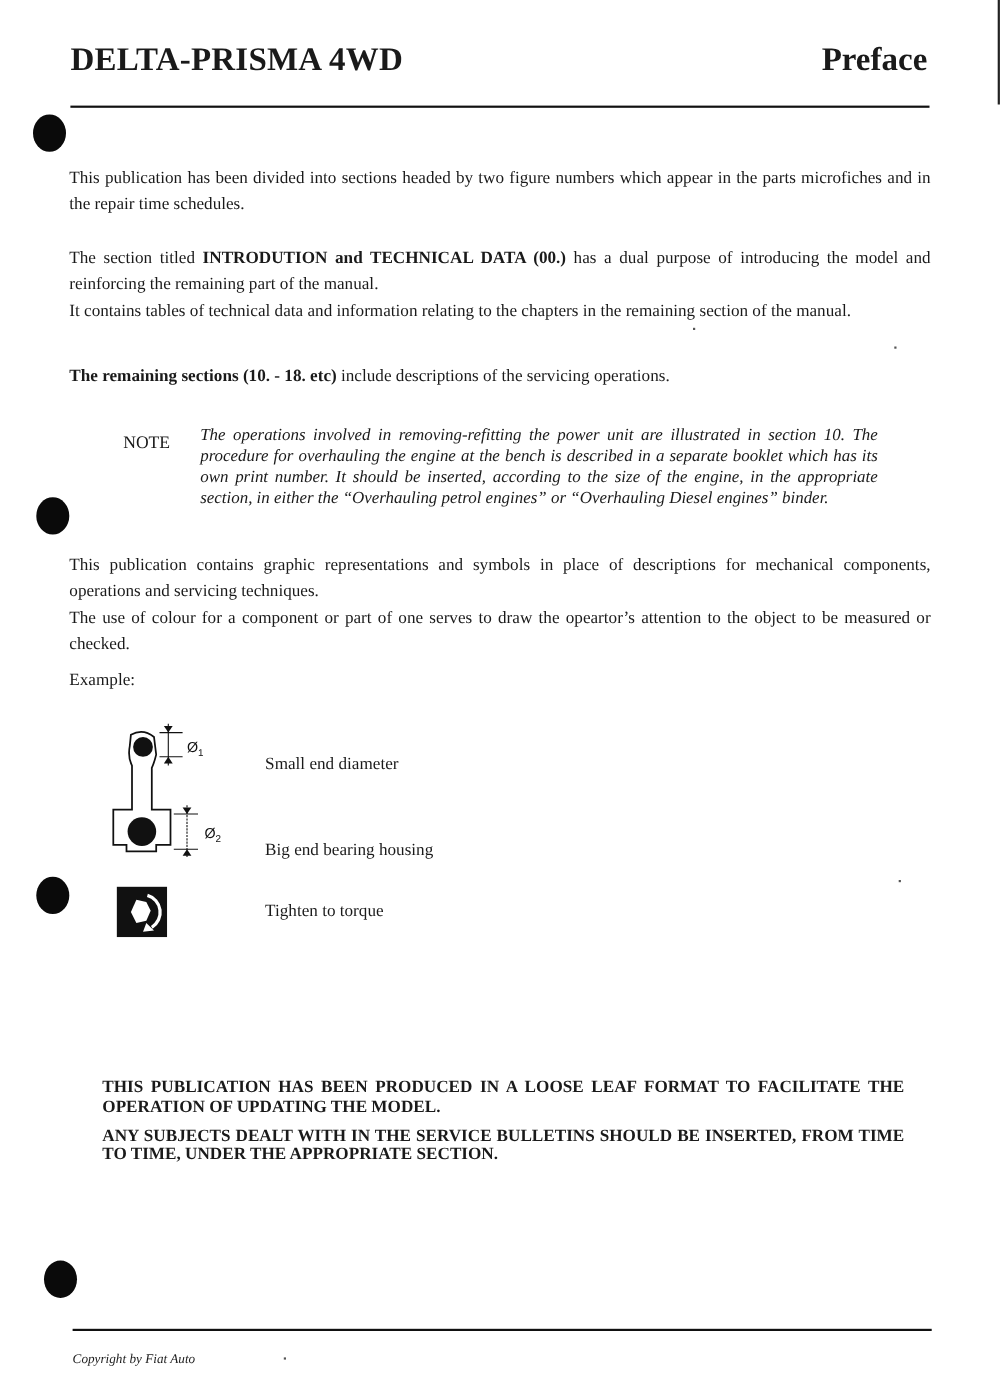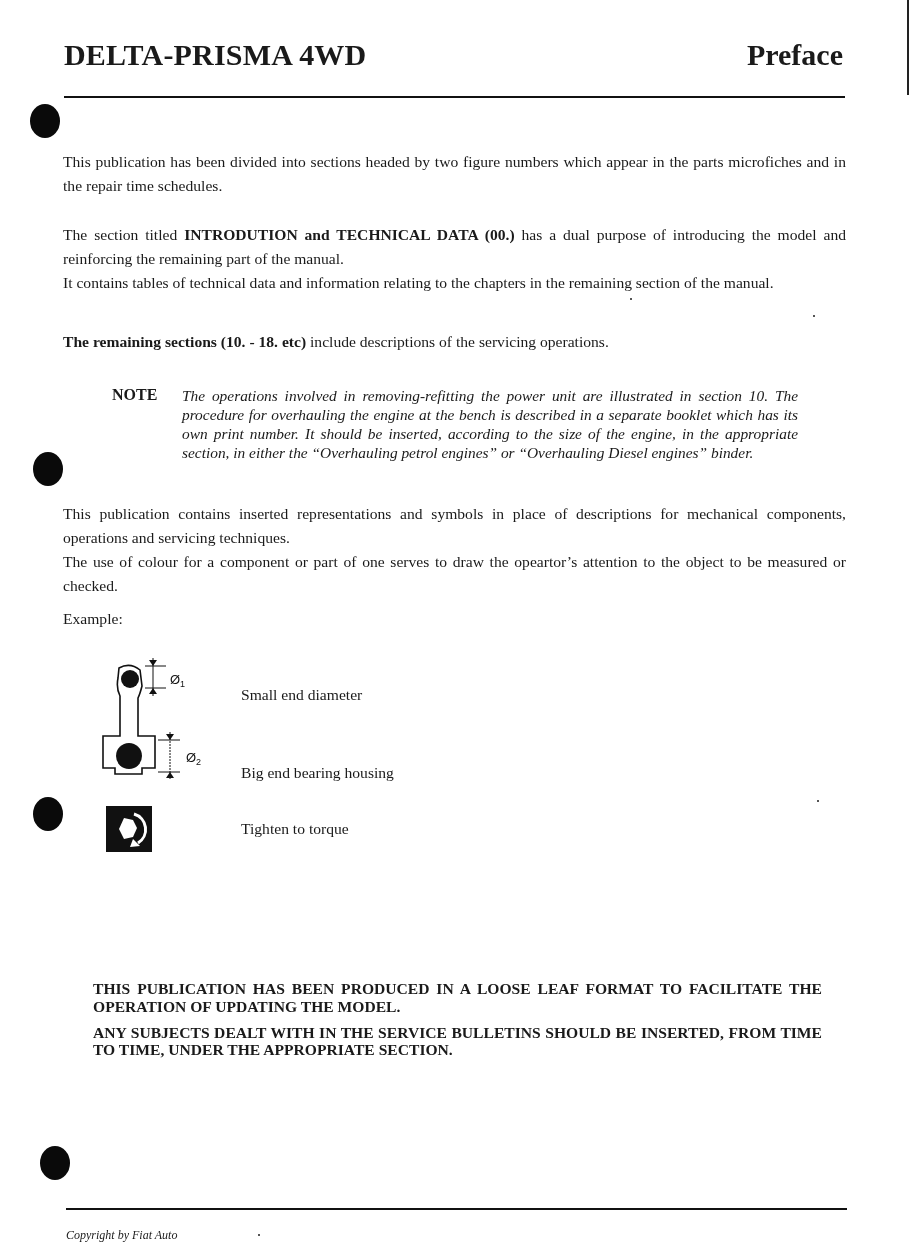--- a/index.html
+++ b/index.html
@@ -14,21 +14,21 @@
   .header-section {
     right: 66px; top: 38px; font-size: 30px; font-weight: bold;
   }
   .rule { height: 2px; background: #111; }
   .right-edge { right: 0px; top: 0px; width: 2px; height: 95px; background: #222; }
   .punch { width: 30px; height: 34px; border-radius: 50%; background: #0a0a0a; }
   .para {
     left: 63px; width: 783px; font-size: 15.6px; line-height: 24px; text-align: justify;
   }
   .para p { margin: 0; }
-  .note-label { left: 112px; top: 386px; font-size: 16px; font-weight: bold; }
+  .note-label { left: 112px; top: 394px; font-size: 16px; font-weight: normal; }
   .note-body {
     left: 182px; top: 386px; width: 616px; font-size: 15.4px; line-height: 19px;
     font-style: italic; text-align: justify;
   }
   .example-label { left: 63px; top: 610px; font-size: 15.6px; }
   .legend-text { left: 241px; font-size: 15.6px; }
   .caps-block {
     left: 85px; top: 972px; width: 745px; font-size: 15.6px; line-height: 17.8px;
     font-weight: bold; text-align: justify;
   }
@@ -59,21 +59,21 @@
 </div>
 
 <div class="abs para" style="top:330px;">
   <p><b>The remaining sections (10. - 18. etc)</b><span> include descriptions of the servicing operations.</span></p>
 </div>
 
 <div class="abs note-label">NOTE</div>
 <div class="abs note-body">The operations involved in removing-refitting the power unit are illustrated in section 10. The procedure for overhauling the engine at the bench is described in a separate booklet which has its own print number. It should be inserted, according to the size of the engine, in the appropriate section, in either the “Overhauling petrol engines” or “Overhauling Diesel engines” binder.</div>
 
 <div class="abs para" style="top:502px;">
-  <p>This publication contains inserted representations and symbols in place of descriptions for mechanical components, operations and servicing techniques.</p>
+  <p>This publication contains graphic representations and symbols in place of descriptions for mechanical components, operations and servicing techniques.</p>
   <p>The use of colour for a component or part of one serves to draw the opeartor’s attention to the object to be measured or checked.</p>
 </div>
 
 <div class="abs example-label">Example:</div>
 
 <div class="abs" style="left:100px; top:656px; width:120px; height:130px;">
   <svg width="120" height="130" viewBox="0 0 120 130">
 
     <path d="M19 12 Q30 6 40 14 L42 30 Q40 38 38 42 L38 80 L55 80 L55 112 L42 112 L42 118 L15 118 L15 112 L3 112 L3 80 L20 80 L20 40 Q16 32 18 22 Z" fill="#fff" stroke="#111" stroke-width="1.6"></path>
     <circle cx="30" cy="23" r="9" fill="#111"></circle>

